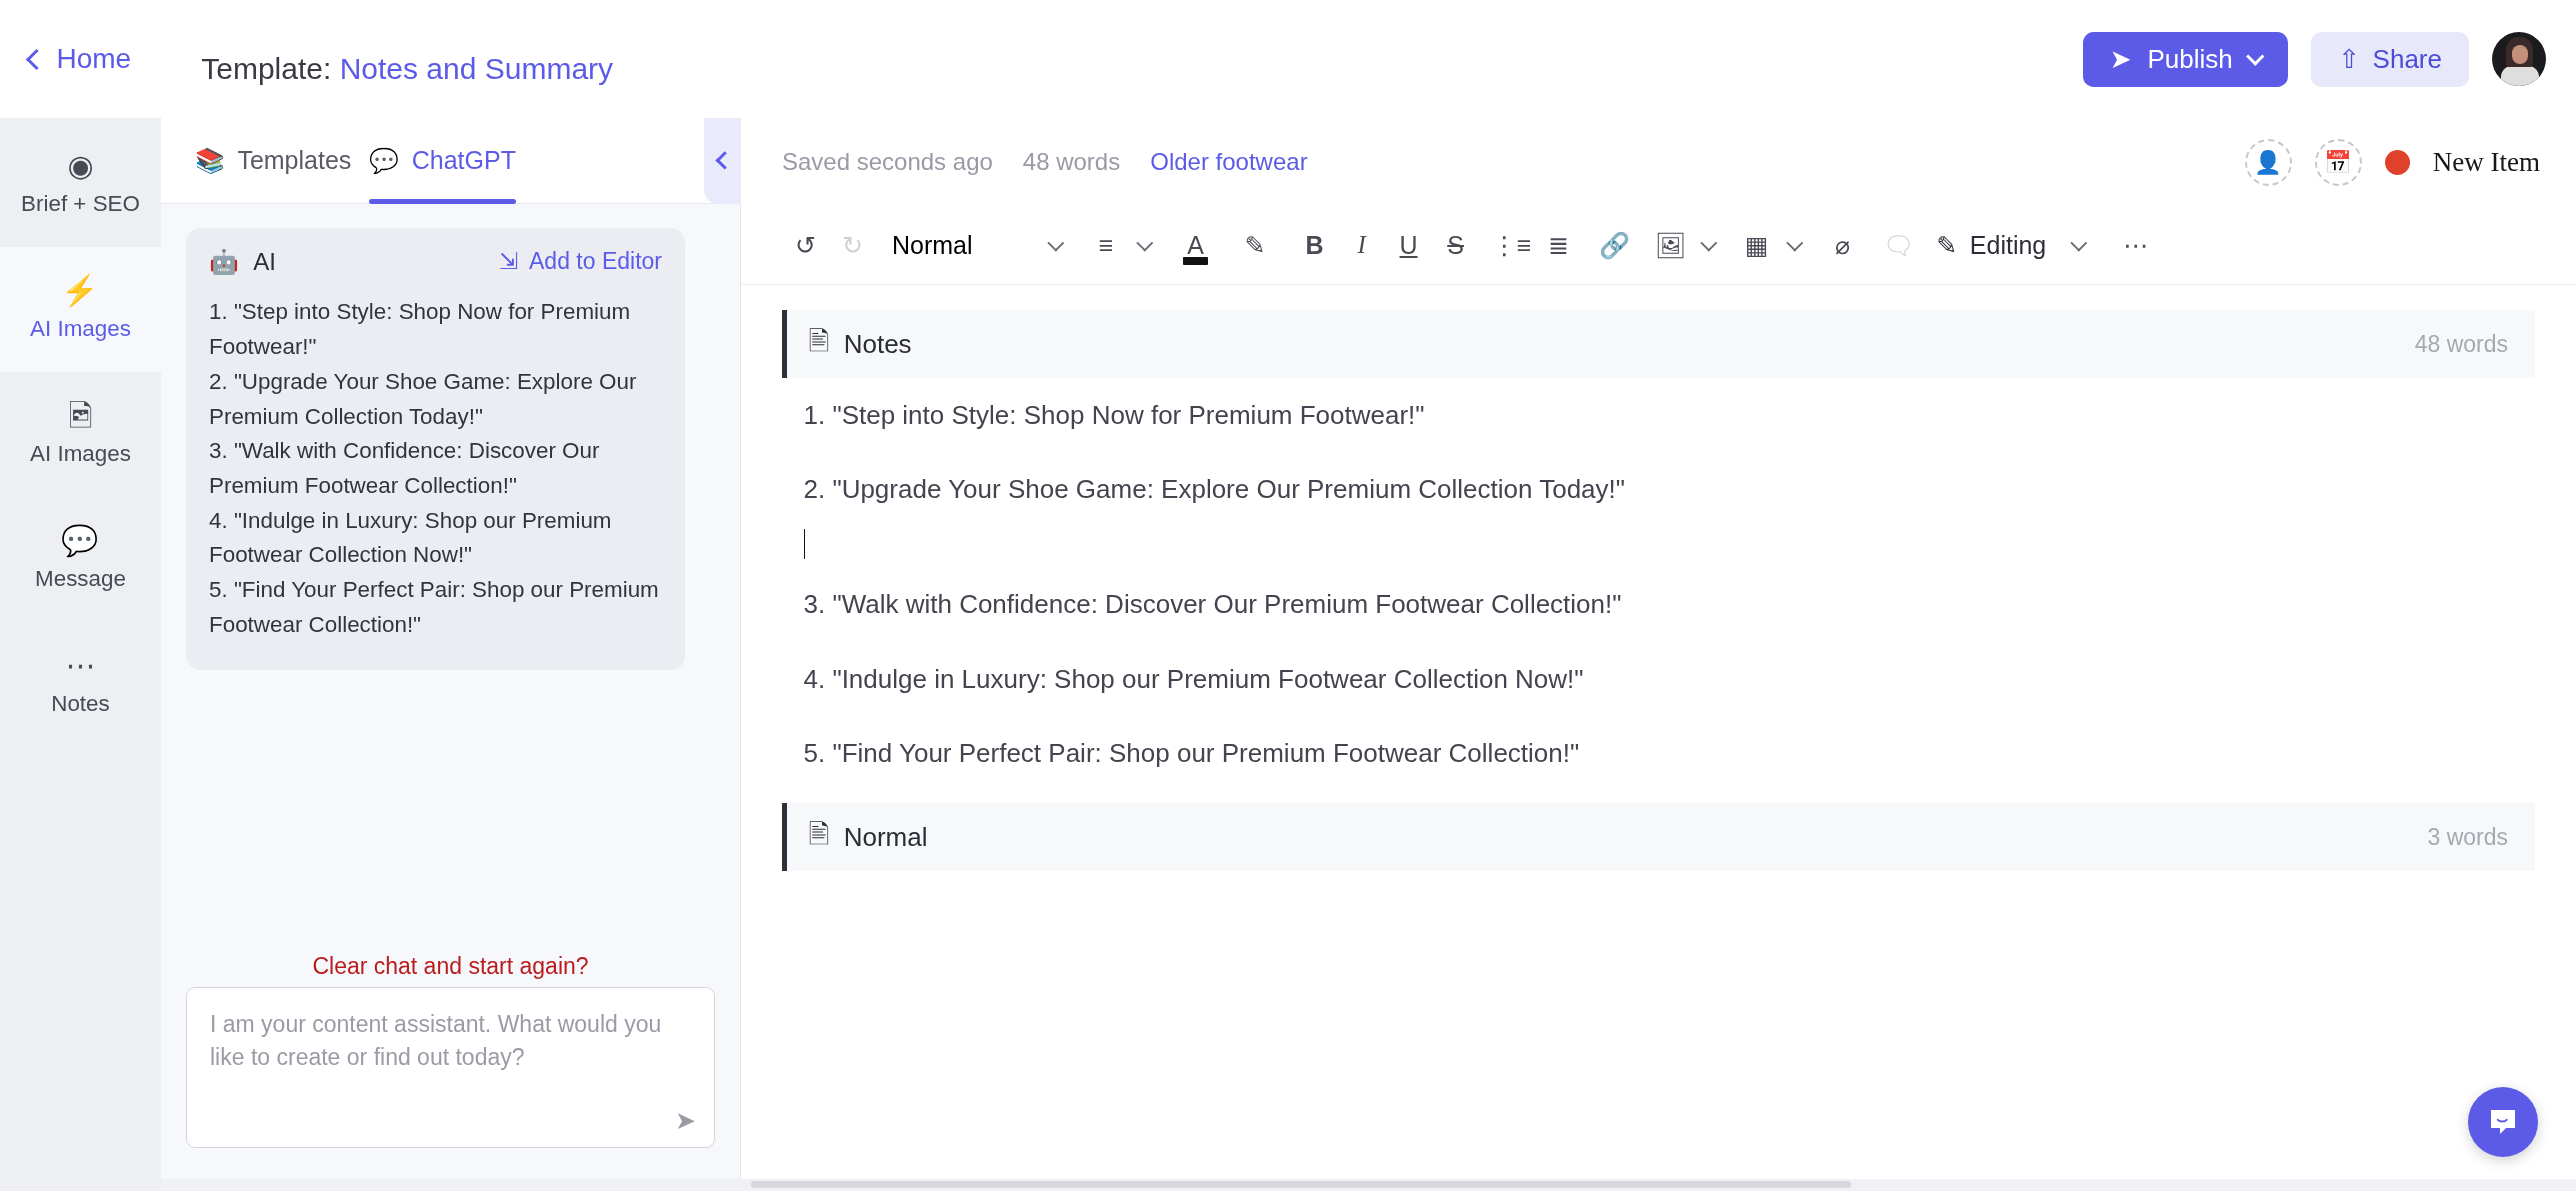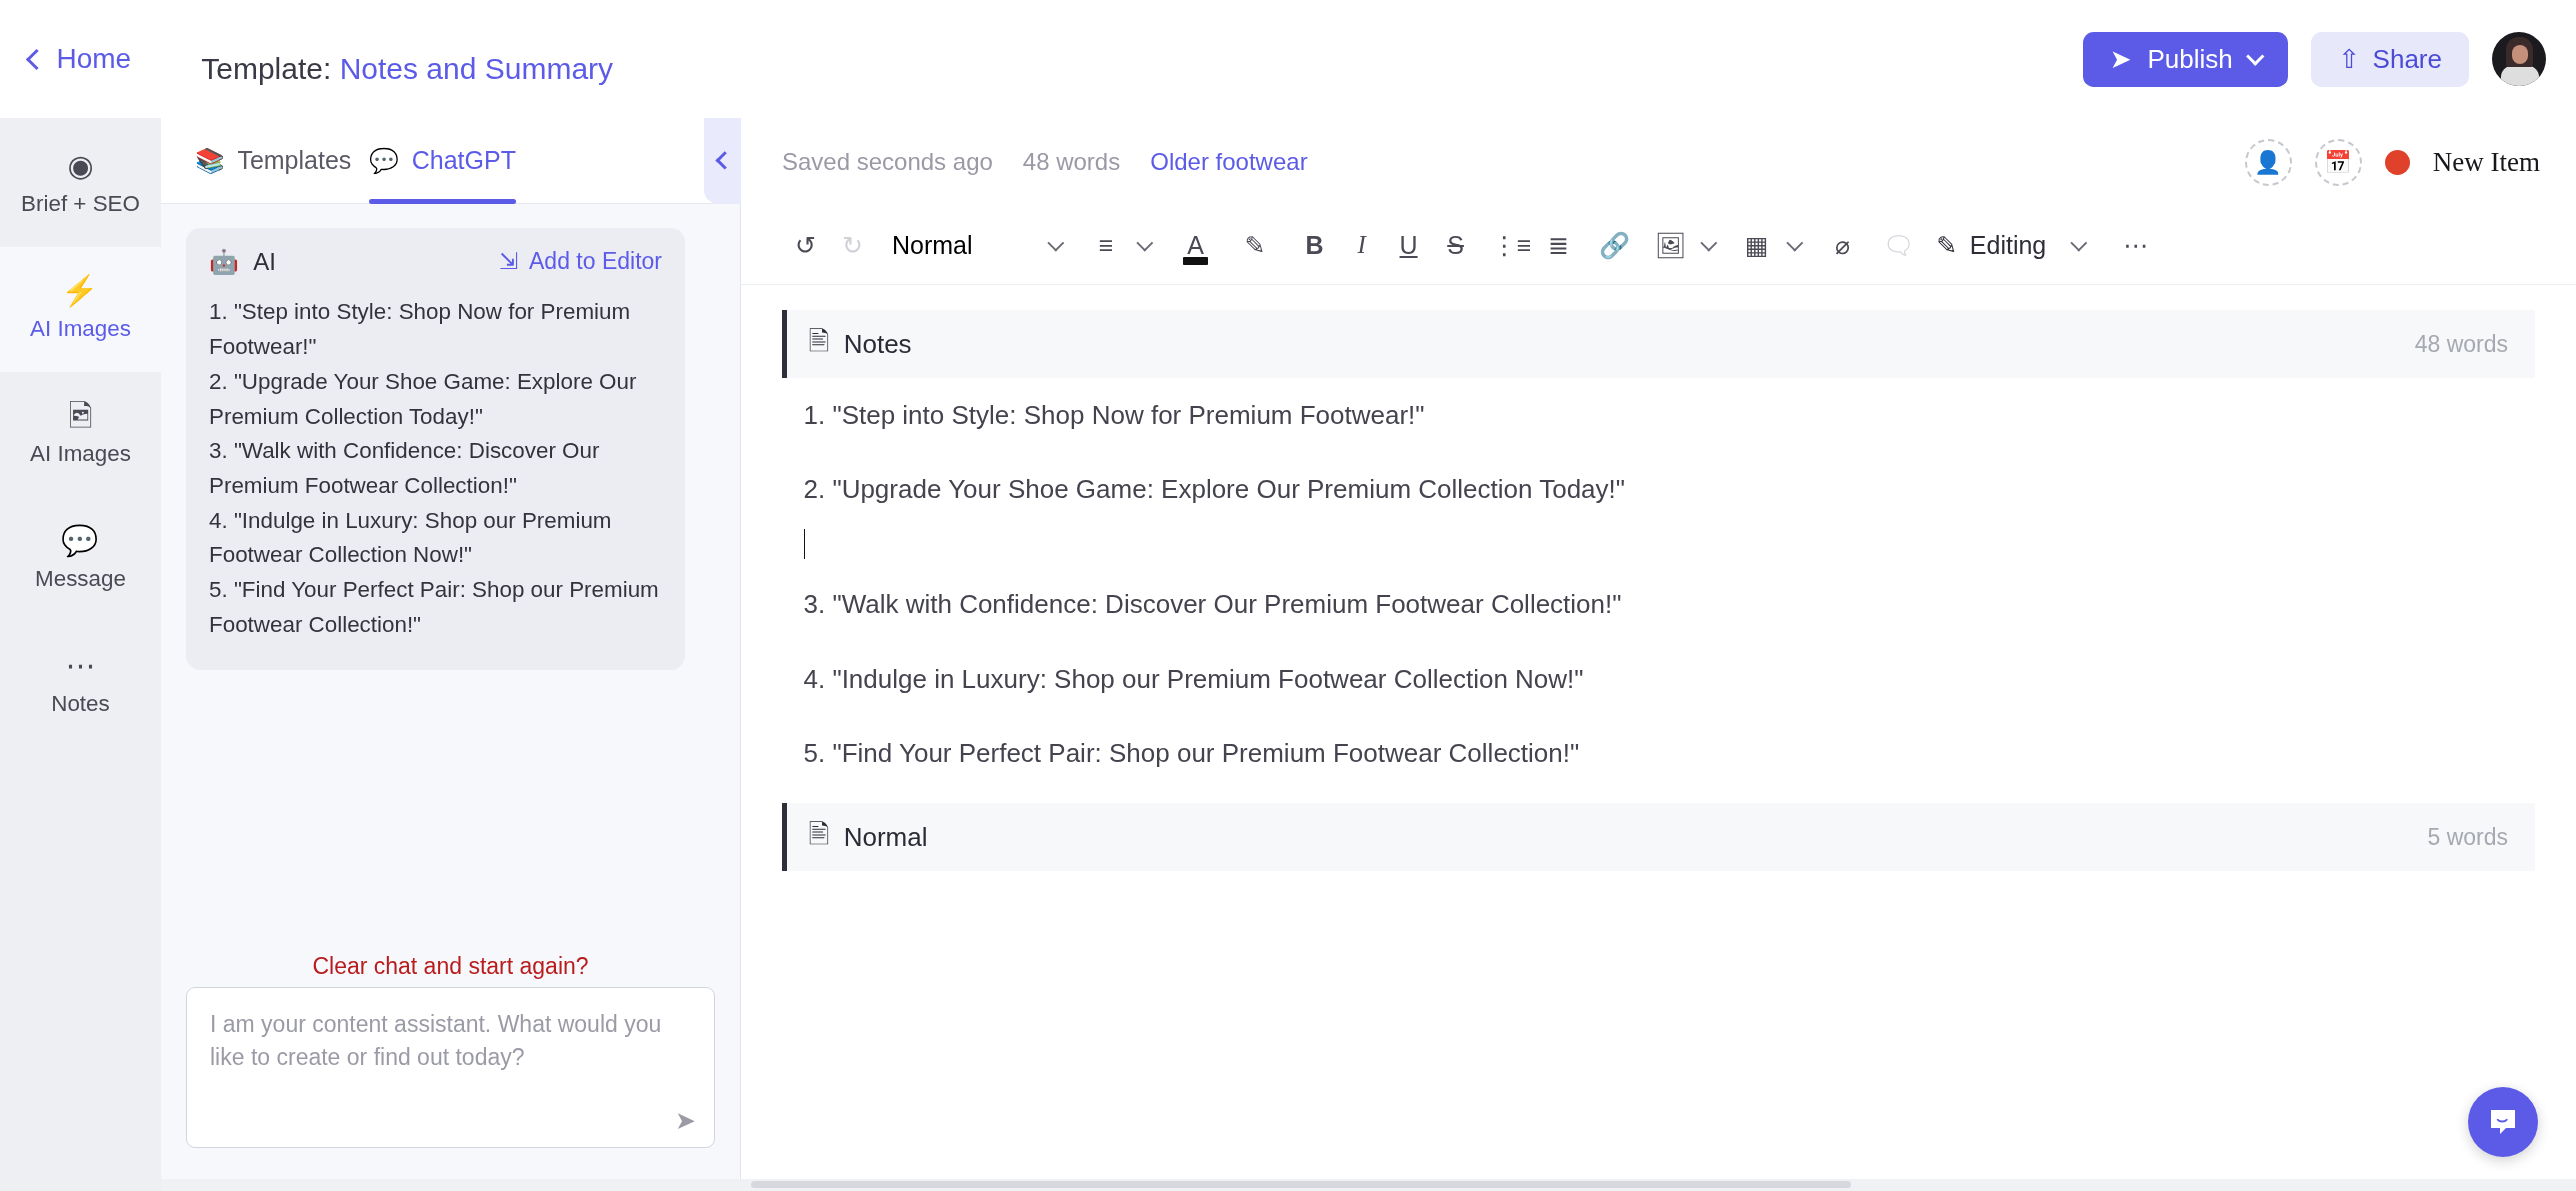--- a/index.html
+++ b/index.html
@@ -395,21 +395,21 @@
     <div class="doc-line">3. "Walk with Confidence: Discover Our Premium Footwear Collection!"</div>
     <div class="doc-line">4. "Indulge in Luxury: Shop our Premium Footwear Collection Now!"</div>
     <div class="doc-line">5. "Find Your Perfect Pair: Shop our Premium Footwear Collection!"</div>
   </div>
 
   <div class="section-head" style="margin-top:12.5px">
     <div class="sh-left">
       <span>🖹</span>
       <span>Normal</span>
     </div>
-    <span class="sh-count">5 words</span>
+    <span class="sh-count">3 words</span>
   </div>
 </div>
 
 <div class="fab">
   <svg width="36" height="36" viewBox="0 0 24 24">
     <path d="M4 4h16v12h-6l-4 4v-4H4z" fill="#ffffff"></path>
     <path d="M8.5 10.5c1.2 1.6 4.8 1.6 6 0" stroke="#5B5BE8" stroke-width="1.3" fill="none" stroke-linecap="round"></path>
   </svg>
 </div>
 

